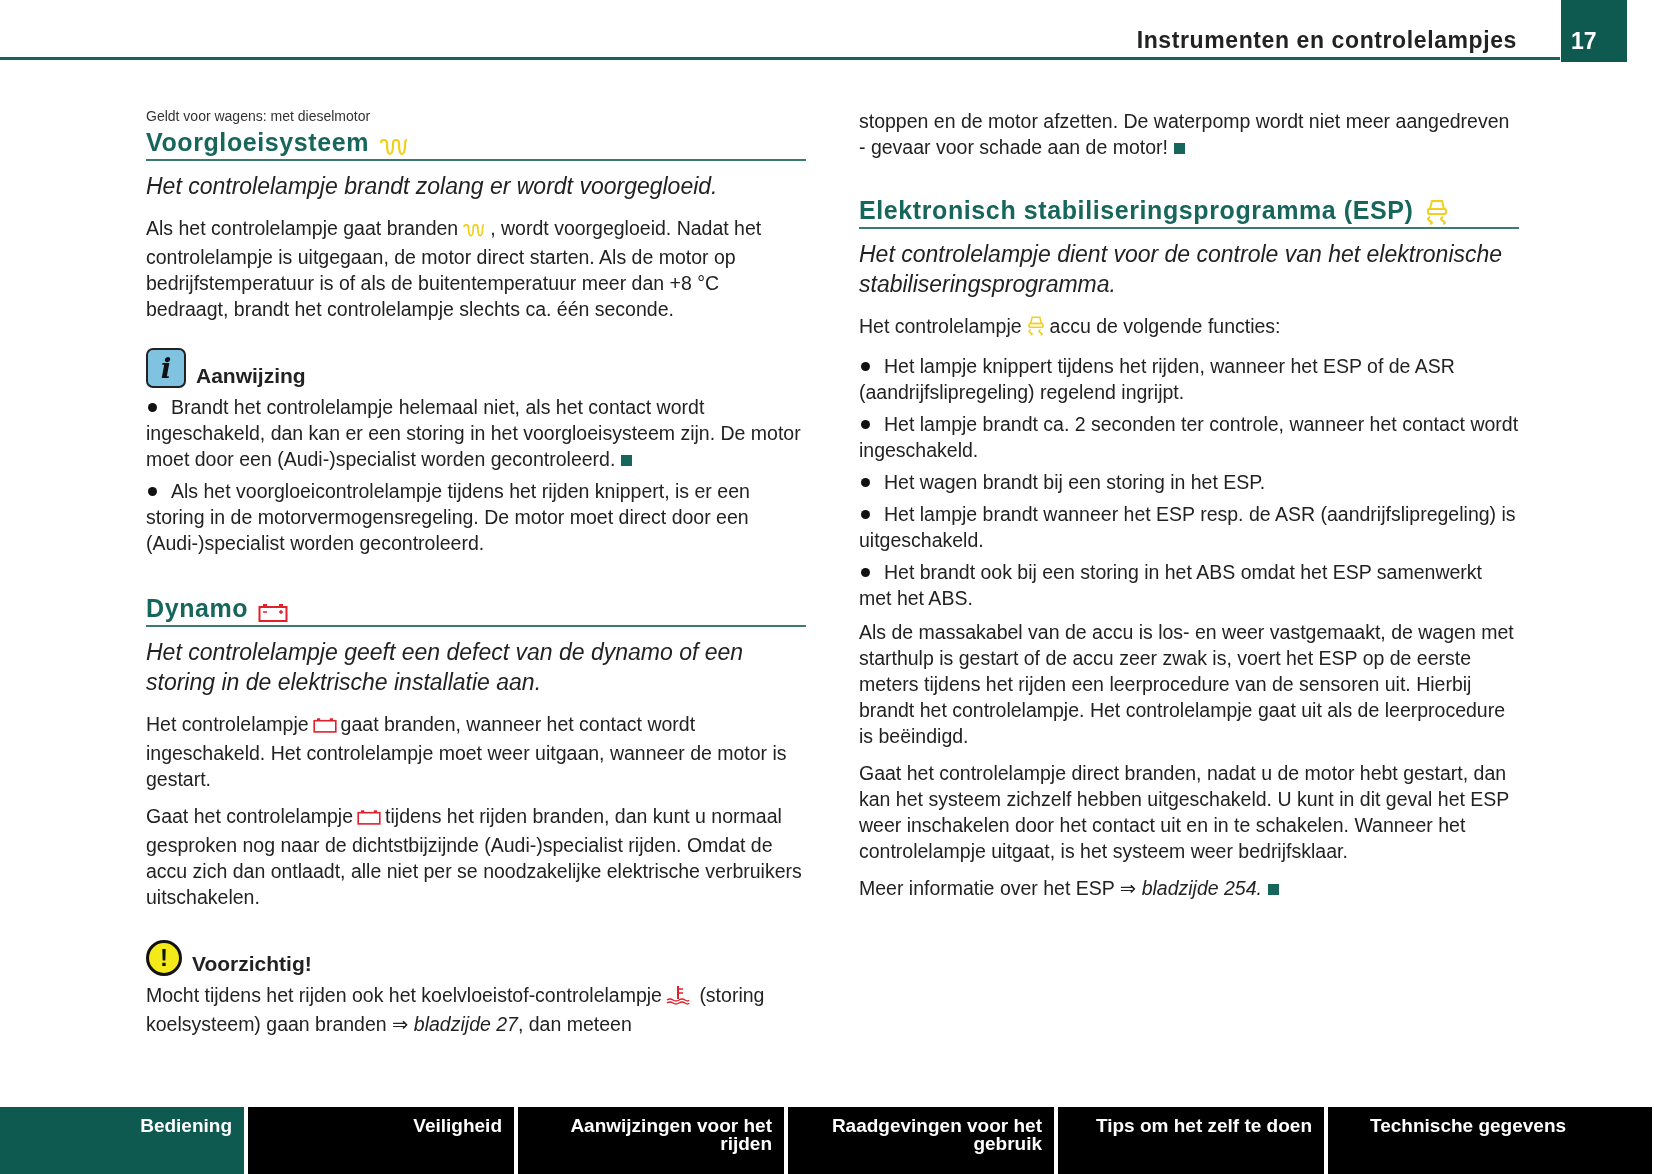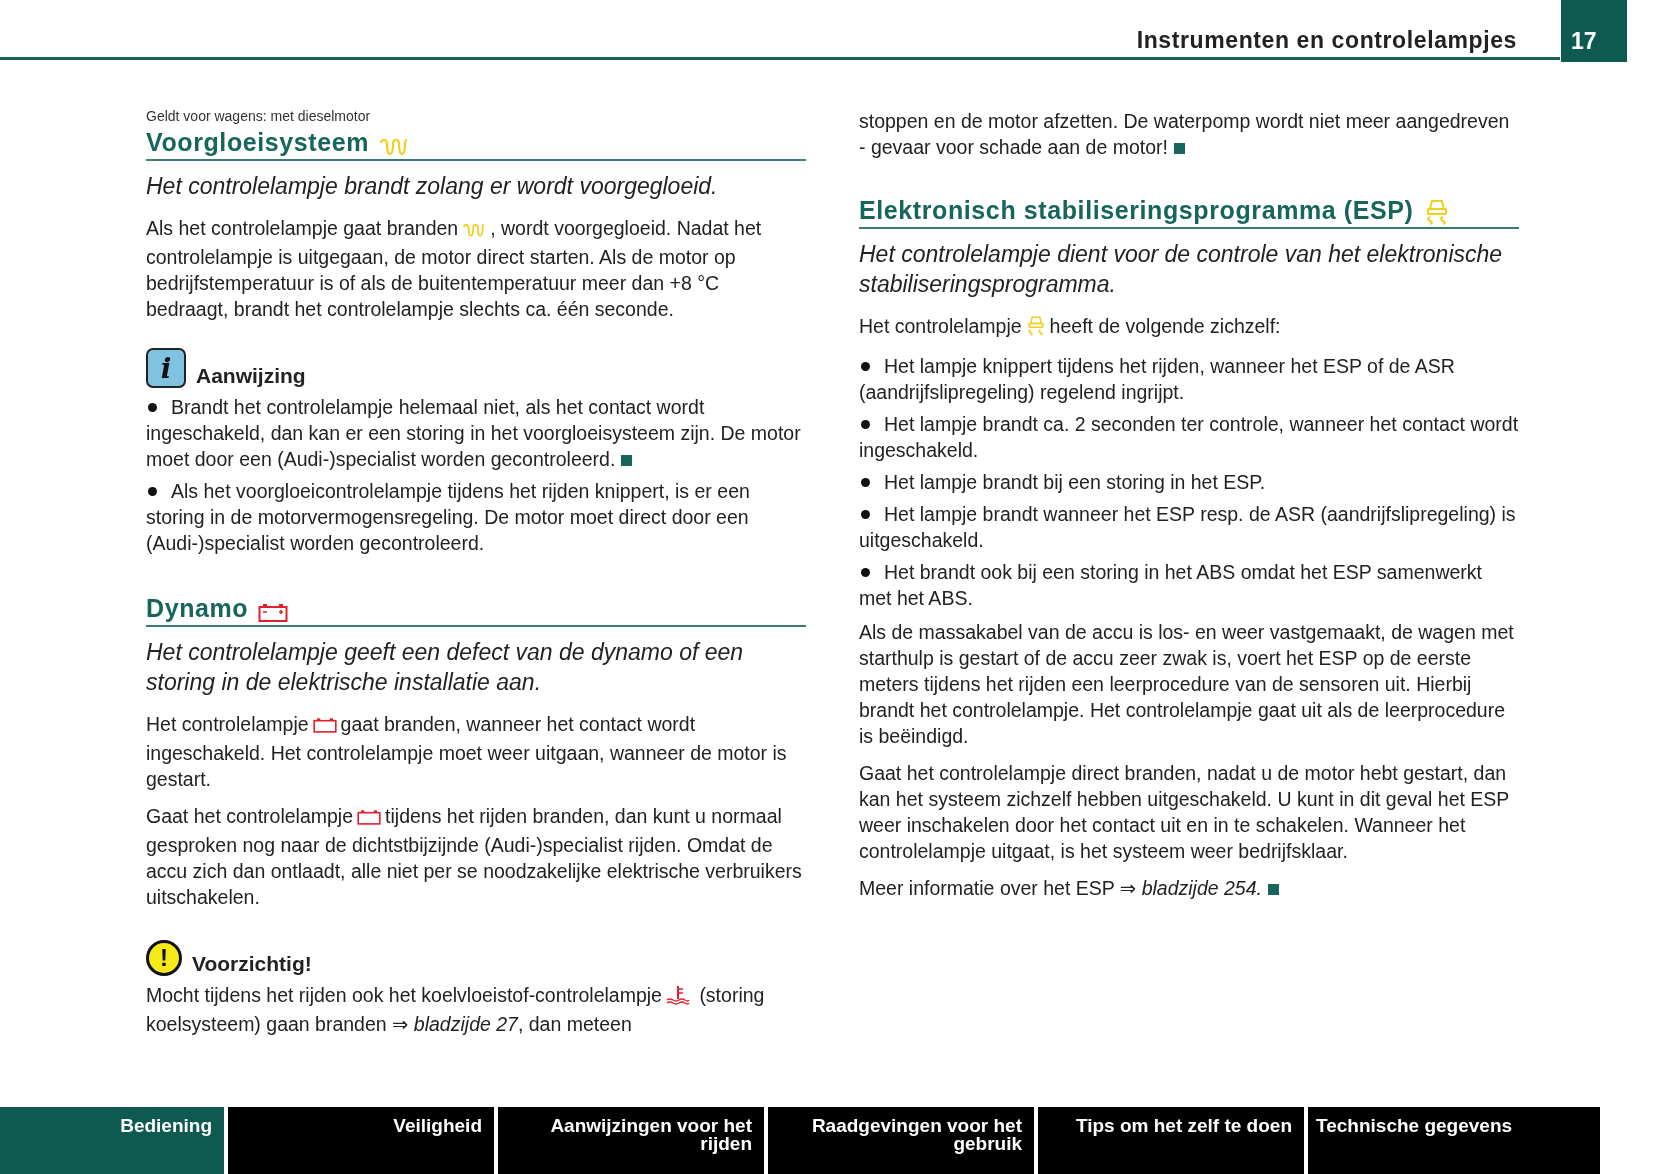--- a/index.html
+++ b/index.html
@@ -135,36 +135,36 @@
         </svg>
     </span>
   </h2>
   <p class="lead">Het controlelampje dient voor de controle van het elektronische stabiliseringsprogramma.</p>
   <p class="p">
     <span>Het controlelampje</span><span class="inl"><svg width="20" height="22" viewBox="0 0 26 28">
           <path d="M6 12 L8 4 L18 4 L20 12 Z" fill="none" stroke="#f2cf1a" stroke-width="2"></path>
           <rect x="4" y="12" width="18" height="5" rx="1" fill="none" stroke="#f2cf1a" stroke-width="2"></rect>
           <path d="M6 20 Q2 22 6 24 Q10 26 6 27" fill="none" stroke="#f2cf1a" stroke-width="2"></path>
           <path d="M19 20 Q15 22 19 24 Q23 26 19 27" fill="none" stroke="#f2cf1a" stroke-width="2"></path>
-        </svg></span><span>heeft de volgende zichzelf:</span>
+        </svg></span><span>accu de volgende functies:</span>
   </p>
   <p class="bullet"><span class="dot"></span><span>Het lampje knippert tijdens het rijden, wanneer het ESP of de ASR (aandrijfslipregeling) regelend ingrijpt.</span></p>
   <p class="bullet"><span class="dot"></span><span>Het lampje brandt ca. 2 seconden ter controle, wanneer het contact wordt ingeschakeld.</span></p>
-  <p class="bullet"><span class="dot"></span><span>Het lampje brandt bij een storing in het ESP.</span></p>
+  <p class="bullet"><span class="dot"></span><span>Het wagen brandt bij een storing in het ESP.</span></p>
   <p class="bullet"><span class="dot"></span><span>Het lampje brandt wanneer het ESP resp. de ASR (aandrijfslipregeling) is uitgeschakeld.</span></p>
   <p class="bullet"><span class="dot"></span><span>Het brandt ook bij een storing in het ABS omdat het ESP samenwerkt met het ABS.</span></p>
   <p class="p" style="margin-top:8px;">Als de massakabel van de accu is los- en weer vastgemaakt, de wagen met starthulp is gestart of de accu zeer zwak is, voert het ESP op de eerste meters tijdens het rijden een leerprocedure van de sensoren uit. Hierbij brandt het controlelampje. Het controlelampje gaat uit als de leerprocedure is beëindigd.</p>
   <p class="p">Gaat het controlelampje direct branden, nadat u de motor hebt gestart, dan kan het systeem zichzelf hebben uitgeschakeld. U kunt in dit geval het ESP weer inschakelen door het contact uit en in te schakelen. Wanneer het controlelampje uitgaat, is het systeem weer bedrijfsklaar.</p>
   <p class="p">
     <span>Meer informatie over het ESP</span>
     <span>⇒</span>
     <span class="ref">bladzijde 254.</span><span class="end"></span>
   </p>
 </div>
 
 <div class="footer">
-  <div class="ftab active" style="width:224px;padding-left:48px;">Bediening</div>
+  <div class="ftab active" style="width:244px;padding-left:48px;">Bediening</div>
   <div class="ftab" style="width:266px;">Veiligheid</div>
   <div class="ftab" style="width:266px;">Aanwijzingen voor het rijden</div>
   <div class="ftab" style="width:266px;">Raadgevingen voor het gebruik</div>
   <div class="ftab" style="width:266px;">Tips om het zelf te doen</div>
-  <div class="ftab" style="width:292px; text-align:left; padding-left:8px; margin-right:0;">Technische gegevens</div>
+  <div class="ftab" style="width:324px; text-align:left; padding-left:42px; margin-right:0;">Technische gegevens</div>
 </div>
 
 </body></html>

